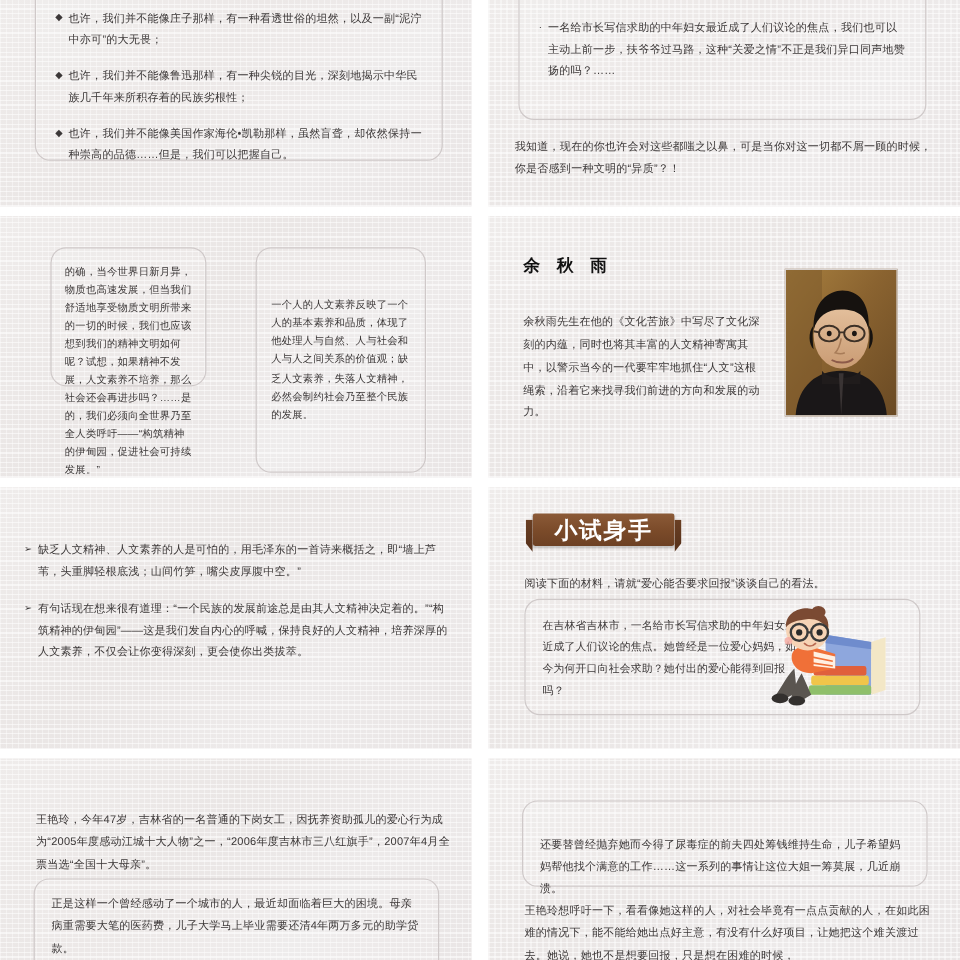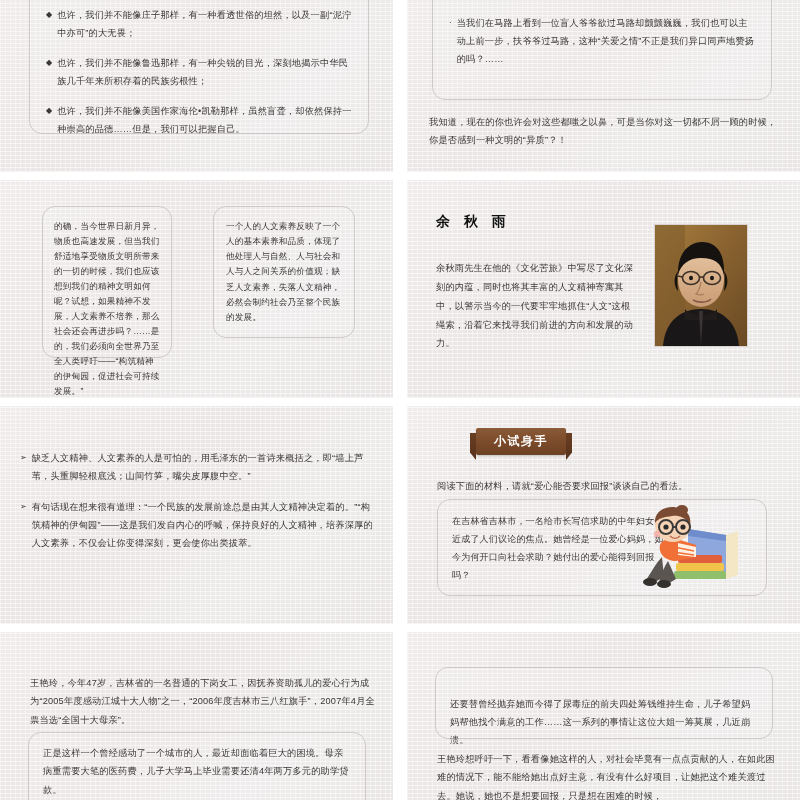--- a/index.html
+++ b/index.html
@@ -65,25 +65,25 @@
     position:absolute;left:25px;top:-54px;width:340px;height:154px;
     padding:58px 14px 8px 16px;
   }
   .s2-foot{
     position:absolute;left:22px;top:114px;width:350px;
     text-align:left;
   }
 
   
   .s3-a{
-    position:absolute;left:42px;top:26px;width:130px;height:152px;
+    position:absolute;left:42px;top:26px;width:130px;height:116px;
     padding:12px 11px;
   }
   .s3-b{
-    position:absolute;left:213px;top:26px;width:142px;height:132px;
+    position:absolute;left:213px;top:26px;width:142px;height:188px;
     padding:12px 12px;
     display:flex;align-items:center;
   }
   .s3-a .txt,.s3-b .txt{font-size:8.6px;line-height:1.75;}
 
   
   .s4-title{
     position:absolute;left:29px;top:33px;
     font-size:14px;font-weight:bold;color:#111;
     letter-spacing:5px;
@@ -103,24 +103,23 @@
   .s5-wrap{position:absolute;left:20px;top:44px;width:355px;}
   .s5-wrap .bullet-row{margin-bottom:13px;}
 
   
   .ribbon{
     position:absolute;left:37px;top:22px;
     height:27px;
     padding:0 18px;
     display:flex;align-items:center;justify-content:center;
     background:linear-gradient(180deg,#8b5a37 0%,#7a4a29 55%,#6d4124 100%);
-    color:#fff;font-weight:bold;font-size:12px;letter-spacing:1.5px;
+    color:#fff;font-weight:bold;font-size:19px;letter-spacing:1.5px;
     border-radius:2px;
     box-shadow:0 1px 2px rgba(0,0,0,.22);
-    margin-left:32px;
   }
   .ribbon:before,.ribbon:after{
     content:"";position:absolute;top:5px;width:6px;height:27px;
     background:linear-gradient(180deg,#6a3f23,#55301a);
   }
   .ribbon:before{left:-6px;clip-path:polygon(0 0,100% 0,100% 100%,0 72%);}
   .ribbon:after{right:-6px;clip-path:polygon(0 0,100% 0,100% 72%,0 100%);}
   .s6-lead{
     position:absolute;left:30px;top:72px;width:350px;
     font-size:9.2px;line-height:1.9;
@@ -174,21 +173,21 @@
         <span class="bullet-mark">◆</span>
         <span class="bullet-body txt">也许，我们并不能像美国作家海伦•凯勒那样，虽然盲聋，却依然保持一种崇高的品德……但是，我们可以把握自己。</span>
       </div>
     </div>
   </div>
 
   <div class="slide">
     <div class="roundbox s2-box">
       <div class="bullet-row" style="margin-top:10px">
         <span class="bullet-mark">·</span>
-        <span class="bullet-body txt">当我们在马路上看到一位盲人爷爷欲过马路却颤颤巍巍，我们也可以主动上前一步，扶爷爷过马路，这种“关爱之情”不正是我们异口同声地赞扬的吗？……</span>
+        <span class="bullet-body txt">一名给市长写信求助的中年妇女最近成了人们议论的焦点，我们也可以主动上前一步，扶爷爷过马路，这种“关爱之情”不正是我们异口同声地赞扬的吗？……</span>
       </div>
     </div>
     <div class="s2-foot txt">我知道，现在的你也许会对这些都嗤之以鼻，可是当你对这一切都不屑一顾的时候，你是否感到一种文明的“异质”？！</div>
   </div>
 
   <div class="slide">
     <div class="roundbox s3-a">
       <div class="txt">的确，当今世界日新月异，物质也高速发展，但当我们舒适地享受物质文明所带来的一切的时候，我们也应该想到我们的精神文明如何呢？试想，如果精神不发展，人文素养不培养，那么社会还会再进步吗？……是的，我们必须向全世界乃至全人类呼吁——“构筑精神的伊甸园，促进社会可持续发展。”</div>
     </div>
     <div class="roundbox s3-b">

